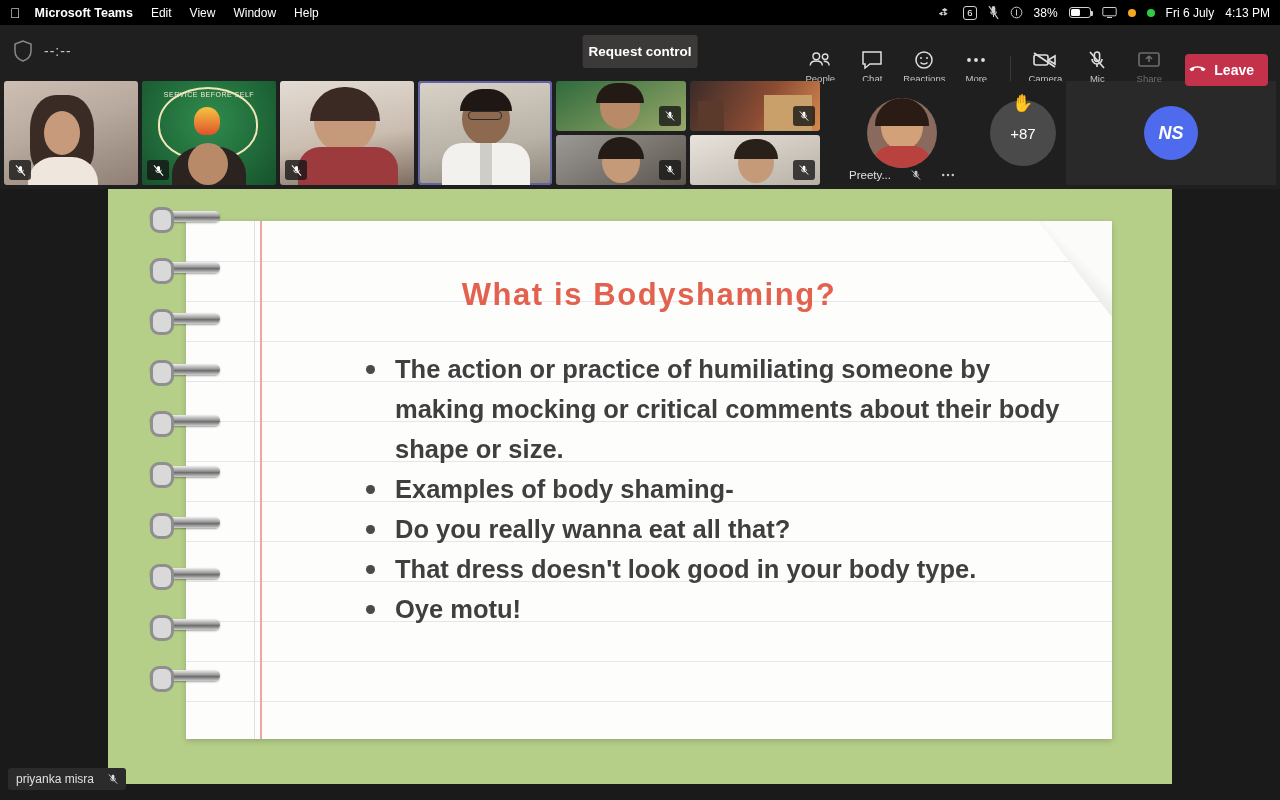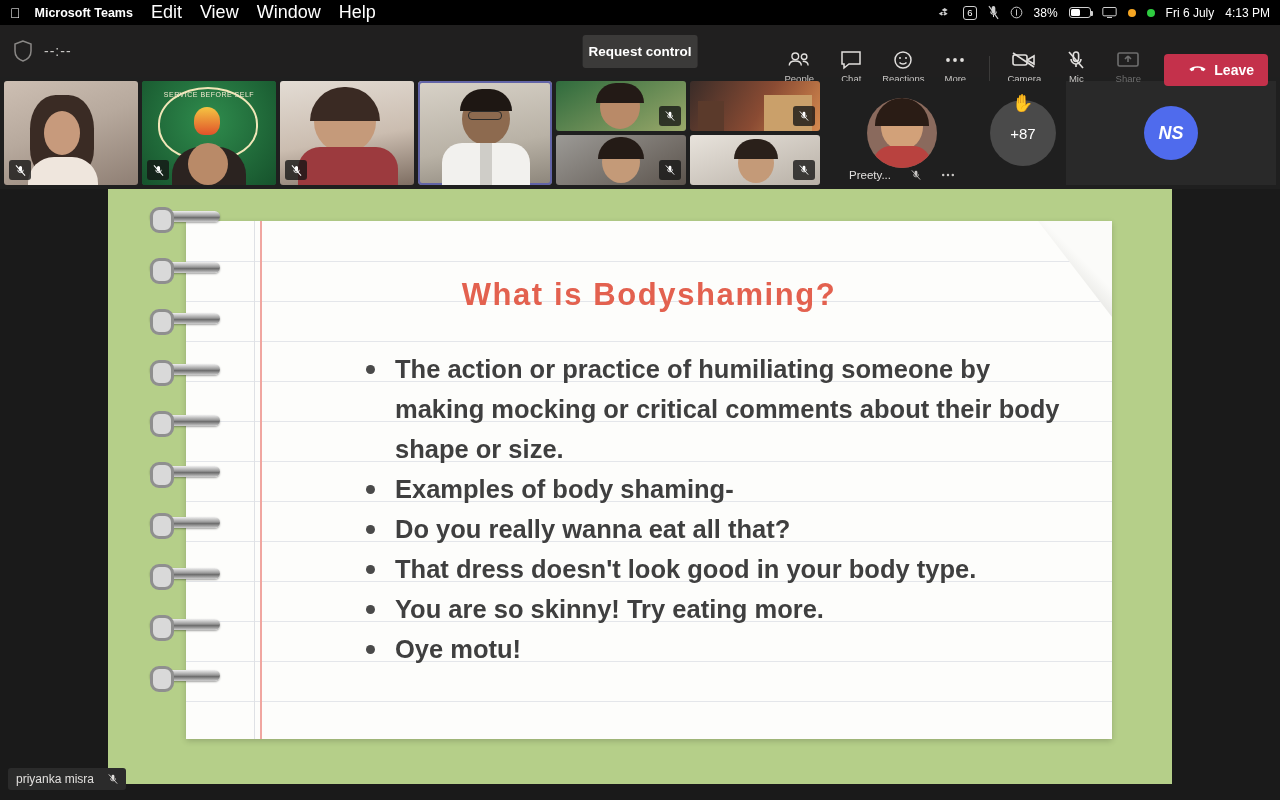--- a/index.html
+++ b/index.html
@@ -15,21 +15,21 @@
     height: 25px; width: 100%;
     background: #000;
     display: flex; align-items: center;
     padding: 0 10px;
     color: #fff; font-size: 12.5px;
   }
   .menubar .apple {
     font-size: 14px; margin-right: 14px; line-height: 1;
   }
   .menubar .app-name { font-weight: bold; margin-right: 18px; font-size: 12.5px; }
-  .menubar .mi { margin-right: 18px; font-size: 18px; }
+  .menubar .mi { margin-right: 18px; font-size: 12px; }
   .menubar .spacer { flex: 1; }
   .menubar .status { display: flex; align-items: center; gap: 11px; font-size: 12px; }
   .statbox {
     border: 1.4px solid #cfcfcf; border-radius: 3px;
     font-size: 9.5px; padding: 0 3px; line-height: 12px; height: 14px;
     display: inline-flex; align-items: center; justify-content: center;
     min-width: 13px;
   }
   .batt-wrap { display: flex; align-items: center; gap: 3px; }
   .batt {
@@ -65,21 +65,21 @@
   .tool {
     width: 52px; display: flex; flex-direction: column; align-items: center;
     justify-content: center; gap: 2px; color: #e1dfdd; cursor: pointer;
     padding-bottom: 2px;
   }
   .tool .lbl { font-size: 9.5px; color: #c8c6c4; }
   .tool.disabled, .tool.disabled .lbl { color: #6e6e6e; }
   .divider-v { width: 1px; height: 30px; background: #3b3a39; margin: 0 8px; }
   .leave-btn {
     background: #c4314b; color: #fff; border: none; border-radius: 4px;
-    height: 32px; padding: 0 14px 0 24px; margin-left: 10px;
+    height: 32px; padding: 0 14px 0 3px; margin-left: 10px;
     display: flex; align-items: center; gap: 7px;
     font-size: 14px; font-weight: bold; cursor: pointer; margin-top: 37px;
   }
 
   
   .filmstrip {
     height: 112px; width: 100%;
     background: #1f1f1f;
     display: flex; align-items: stretch;
     padding: 4px 4px 4px 4px; gap: 4px;
@@ -523,24 +523,20 @@
         <div class="bl">
           <span class="bullet-dot"></span>
           <span>Do you really wanna eat all that?</span>
         </div>
         <div class="bl">
           <span class="bullet-dot"></span>
           <span>That dress doesn't look good in your body type.</span>
         </div>
         <div class="bl">
           <span class="bullet-dot"></span>
-          <span>You are so skinny! Try eating more.</span>
-        </div>
-        <div class="bl">
-          <span class="bullet-dot"></span>
           <span>Oye motu!</span>
         </div>
       </div>
     </div>
 
     <div class="spiral">
       <div class="ring"></div>
       <div class="ring"></div>
       <div class="ring"></div>
       <div class="ring"></div>

